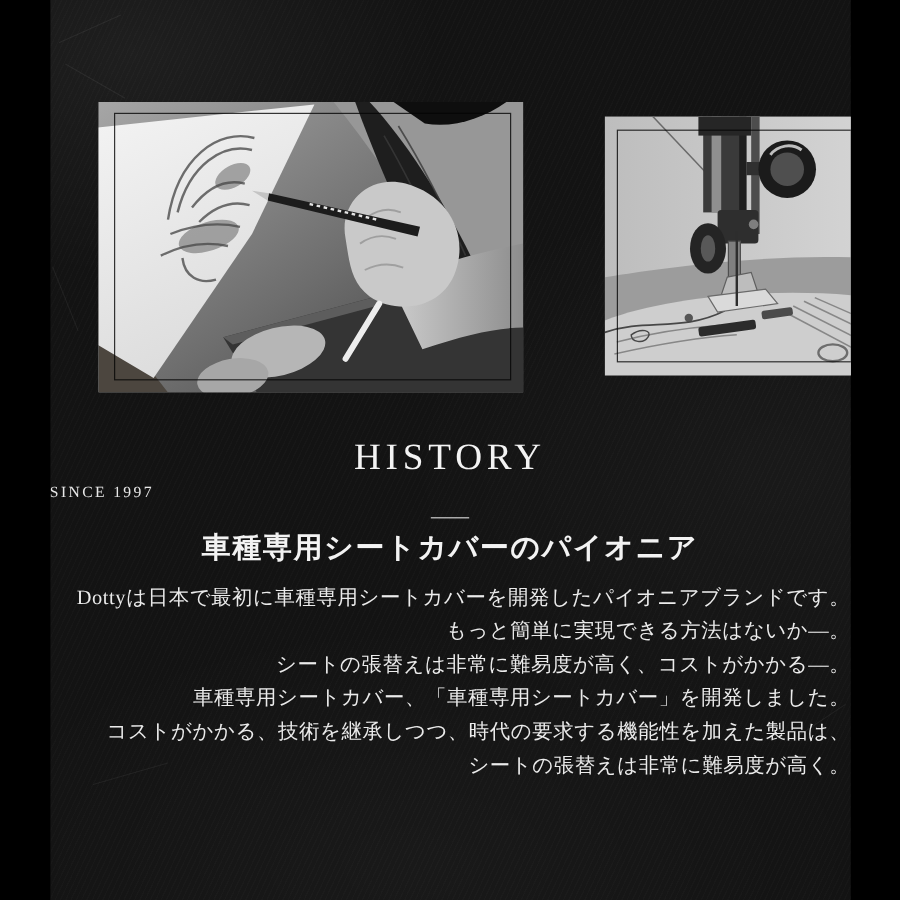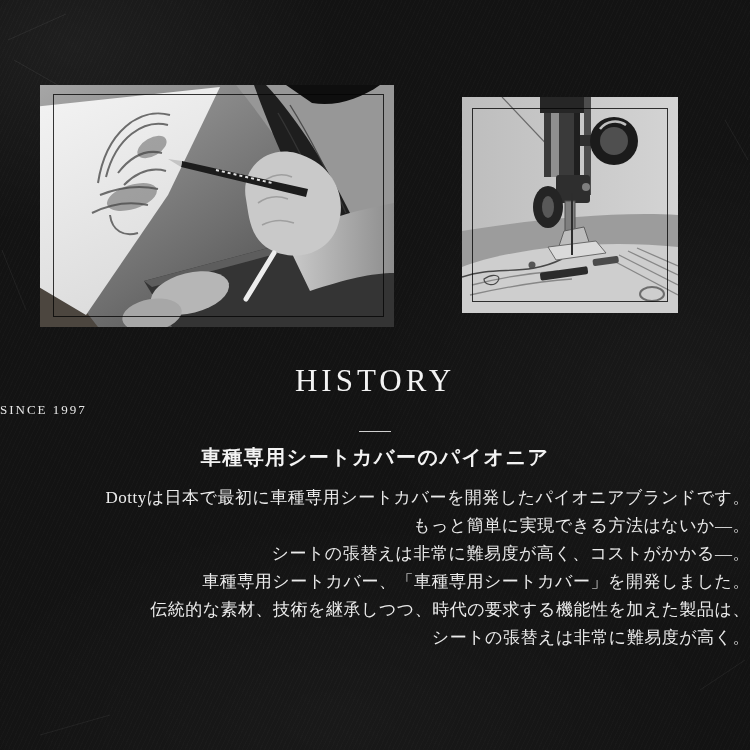--- a/index.html
+++ b/index.html
@@ -1,19 +1,19 @@
 <!DOCTYPE html>
 <html><head>
 <meta charset="utf-8">
 <style>
   * { margin:0; padding:0; box-sizing:border-box; }
   html,body { background:#000; }
   .page {
     position:relative;
-    width:750px; height:750px;
+    width:667px; height:750px;
     margin:0 auto;
     overflow:hidden;
     background-color:#131313;
     background-image:
       radial-gradient(ellipse 420px 300px at 10% 6%, rgba(255,255,255,0.05), transparent 62%),
       radial-gradient(ellipse 520px 420px at 90% 52%, rgba(255,255,255,0.028), transparent 60%),
       radial-gradient(ellipse 640px 340px at 45% 96%, rgba(255,255,255,0.026), transparent 60%),
       repeating-linear-gradient(115deg, rgba(255,255,255,0.016) 0px, rgba(255,255,255,0.016) 1px, transparent 1px, transparent 4px),
       radial-gradient(ellipse 900px 900px at 50% 50%, transparent 55%, rgba(0,0,0,0.38) 100%);
     font-family:"Liberation Serif", serif;
@@ -52,21 +52,21 @@
   }
   .divider {
     position:absolute; left:0; right:0; top:431px;
     width:32px; height:1px;
     margin:0 auto;
     background:#cfcfcf;
   }
   .jp-heading {
     position:absolute; left:0; right:0; top:444px;
     text-align:center;
-    font-size:20px; line-height:26px;
+    font-size:24px; line-height:26px;
     letter-spacing:1.5px;
     font-weight:bold;
     color:#f3f3f3;
   }
   .story {
     position:absolute; left:0; right:0; top:484px;
     text-align:right;
     margin-left:12px;
   }
   .story p {
@@ -226,17 +226,17 @@
   <div class="history-sub">SINCE 1997</div>
   <div class="divider"></div>
 
   <h2 class="jp-heading">車種専用シートカバーのパイオニア</h2>
 
   <div class="story">
     <p>Dottyは日本で最初に車種専用シートカバーを開発したパイオニアブランドです。</p>
     <p>もっと簡単に実現できる方法はないか―。</p>
     <p>シートの張替えは非常に難易度が高く、コストがかかる―。</p>
     <p>車種専用シートカバー、「車種専用シートカバー」を開発しました。</p>
-    <p>伝統的な素材、技術を継承しつつ、時代の要求する機能性を加えた製品は、</p>
+    <p>コストがかかる、技術を継承しつつ、時代の要求する機能性を加えた製品は、</p>
     <p>シートの張替えは非常に難易度が高く。</p>
   </div>
 
 </div>
 
 </body></html>

